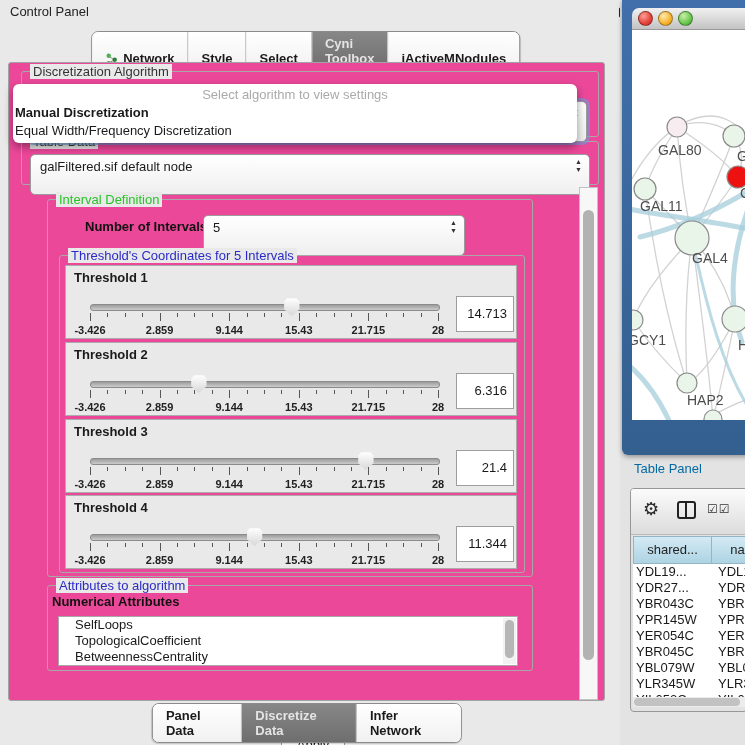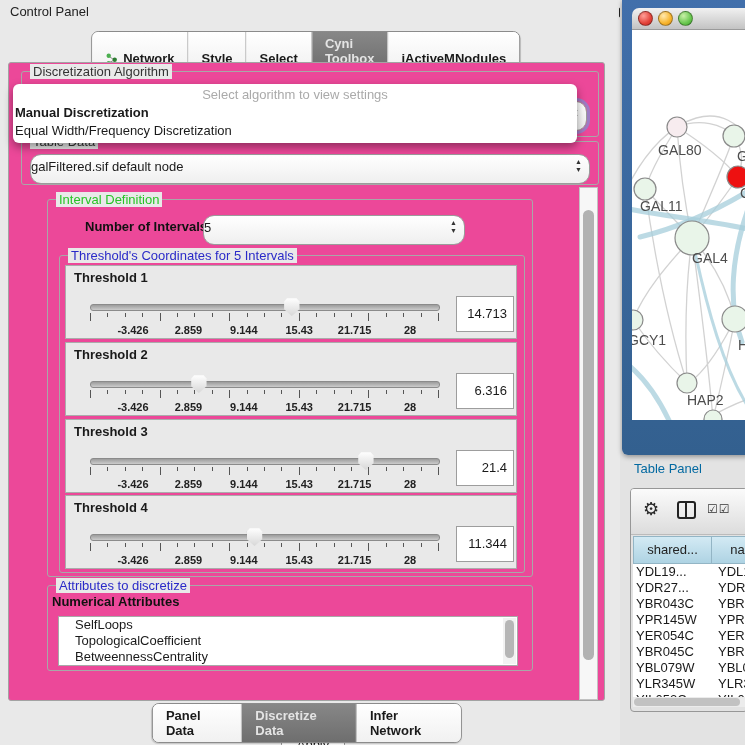--- a/index.html
+++ b/index.html
@@ -22,23 +22,23 @@
   #bottom-tabs{left:50%;top:703px;transform:translateX(-51%);}
   
   #content{position:absolute;left:8px;top:62px;width:595px;height:637px;border:1px solid #a3a3a3;
            border-radius:3px;background:#ec4899;}
   .group{position:absolute;border:1px solid #a8a8a8;border-radius:3px;}
   .group-title{position:absolute;top:-8px;left:8px;background:#e9e9e9;padding:0 3px;font-size:13px;white-space:nowrap;}
   .t-dark{color:#333;}
   .t-green{color:#27c427;}
   .t-blue{color:#2a2ac8;}
   
-  .combo{position:absolute;height:30px;border:1px solid #9b9b9b;border-radius:11px;
+  .combo{position:absolute;height:41px;border:1px solid #9b9b9b;border-radius:5px;
          background:linear-gradient(#ffffff,#efefef);font-size:13px;line-height:23px;
-         box-sizing:border-box;}
+         padding-left:9px;box-sizing:border-box;}
   .combo .arrows{position:absolute;right:7px;top:3px;display:flex;flex-direction:column;line-height:8px;
                  font-size:7px;color:#333;text-align:center;}
   #algo-combo{left:28px;top:100px;width:558px;box-shadow:0 0 0 3px rgba(105,160,225,.6);z-index:1;}
   
   #popup{position:absolute;left:13px;top:84px;width:564px;height:59px;background:#ffffff;border-radius:6px;
          box-shadow:0 4px 10px rgba(0,0,0,.4);z-index:50;font-size:13px;padding-top:2px;box-sizing:border-box;}
   #popup .opt{height:18px;line-height:18px;padding-left:2px;white-space:nowrap;}
   #popup .ph{color:#aaaaaa;text-align:center;padding-left:0;}
   #popup .bold{font-weight:bold;}
   
@@ -51,21 +51,21 @@
                    background:#e9e9e9;box-sizing:border-box;}
   .tp-label{position:absolute;left:8px;top:4px;font-size:13px;font-weight:bold;}
   .track{position:absolute;left:24px;top:38px;width:348px;height:5px;border-radius:3px;
          background:linear-gradient(#9c9c9c,#cccccc);border:1px solid #8b8b8b;}
   .thumb{position:absolute;top:-7px;width:16px;height:18px;background:linear-gradient(#ffffff,#d7d7d7);
          clip-path:polygon(50% 100%,2% 62%,2% 20%,20% 2%,80% 2%,98% 20%,98% 62%);
          filter:drop-shadow(0 0 1px #777);}
   .ruler{position:absolute;left:24px;top:47px;width:348px;height:9px;}
   .tick{position:absolute;top:0;width:1px;height:4px;background:#555;}
   .tick.major{height:8px;}
-  .tick-labels{position:absolute;left:24px;top:58px;width:277px;height:12px;margin-left:43px;}
+  .tick-labels{position:absolute;left:24px;top:58px;width:348px;height:12px;}
   .tick-label{position:absolute;transform:translateX(-50%);font-size:11px;font-weight:bold;color:#222;white-space:nowrap;}
   .value-box{position:absolute;left:390px;top:30px;width:58px;height:36px;background:#ffffff;
              border:1px solid #9d9d9d;box-sizing:border-box;font-size:13px;line-height:34px;
              text-align:right;padding-right:6px;}
   
   #attr-list{position:absolute;left:10px;top:30px;width:460px;height:50px;background:#ffffff;
              border:1px solid #a8a8a8;overflow:hidden;box-sizing:border-box;}
   .attr-item{font-size:13px;line-height:16px;padding-left:16px;white-space:nowrap;}
   #attr-scrollbar{position:absolute;right:1px;top:1px;width:13px;height:46px;background:#f2f2f2;}
   #attr-scroll-thumb{position:absolute;left:2px;top:2px;width:9px;height:38px;border-radius:5px;background:#b6b6b6;}
@@ -339,21 +339,21 @@
             <div class="tick-label" style="left: 20%;">2.859</div>
             <div class="tick-label" style="left: 40%;">9.144</div>
             <div class="tick-label" style="left: 60%;">15.43</div>
             <div class="tick-label" style="left: 80%;">21.715</div>
             <div class="tick-label" style="left: 100%;">28</div>
           </div>
         <div class="value-box">11.344</div>
       </div>
 
       <div class="group" style="left:38px;top:522px;width:484px;height:84px;">
-        <span class="group-title t-blue">Attributes to discretize</span>
+        <span class="group-title t-blue">Attributes to algorithm</span>
         <span class="bold-label" style="left:4px;top:8px;">Numerical Attributes</span>
         <div id="attr-list">
           <div id="attr-scrollbar">
             <div id="attr-scroll-thumb"></div>
           </div>
         <div class="attr-item">SelfLoops</div>
             <div class="attr-item">TopologicalCoefficient</div>
             <div class="attr-item">BetweennessCentrality</div>
           </div>
       </div>

